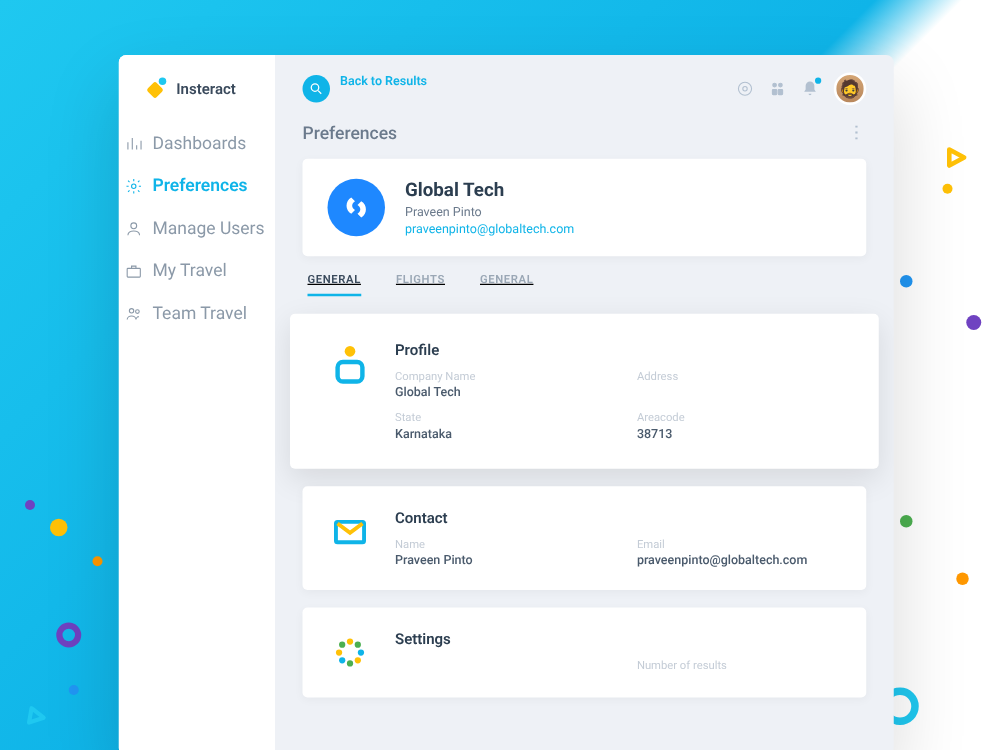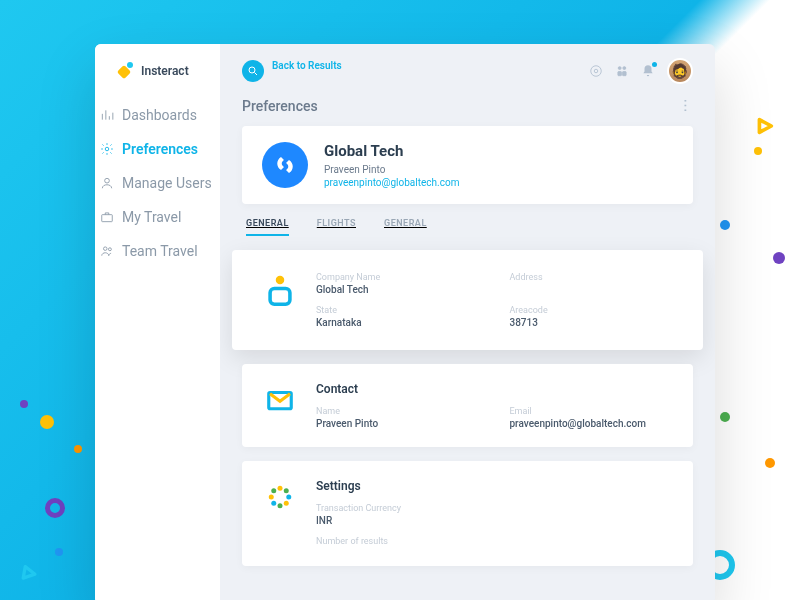--- a/index.html
+++ b/index.html
@@ -225,20 +225,21 @@
     </div>
 
     <div class="section-card elevated">
       <div class="section-icon">
         <svg width="34" height="34" viewBox="0 0 24 24">
             <circle cx="12" cy="5" r="3" fill="#ffc107"></circle>
             <rect x="5" y="11" width="14" height="11" rx="3" fill="none" stroke="#0fb4e8" stroke-width="2.5"></rect>
           </svg>
       </div>
       <div class="section-body">
+        <div class="section-title">Profile</div>
         <div class="field-grid">
           <div>
               <div class="field-label">Company Name</div>
               <div class="field-value">Global Tech</div>
             </div>
           <div>
               <div class="field-label">Address</div>
               <div class="field-value"></div>
             </div>
           <div>
@@ -286,24 +287,20 @@
             <circle cx="0" cy="7" r="2" fill="#4caf50"></circle>
               <circle cx="-5" cy="5" r="2" fill="#0fb4e8"></circle>
             <circle cx="-7" cy="0" r="2" fill="#ffc107"></circle>
               <circle cx="-5" cy="-5" r="2" fill="#4caf50"></circle>
           </g>
         </svg>
       </div>
       <div class="section-body">
         <div class="section-title">Settings</div>
         <div class="field-grid">
-          <div>
-              <div class="field-label">Transaction Currency</div>
-              <div class="field-value">INR</div>
-            </div>
           <div></div>
           <div>
               <div class="field-label">Number of results</div>
             </div>
         </div>
       </div>
     </div>
 
   </main>
 </div>

